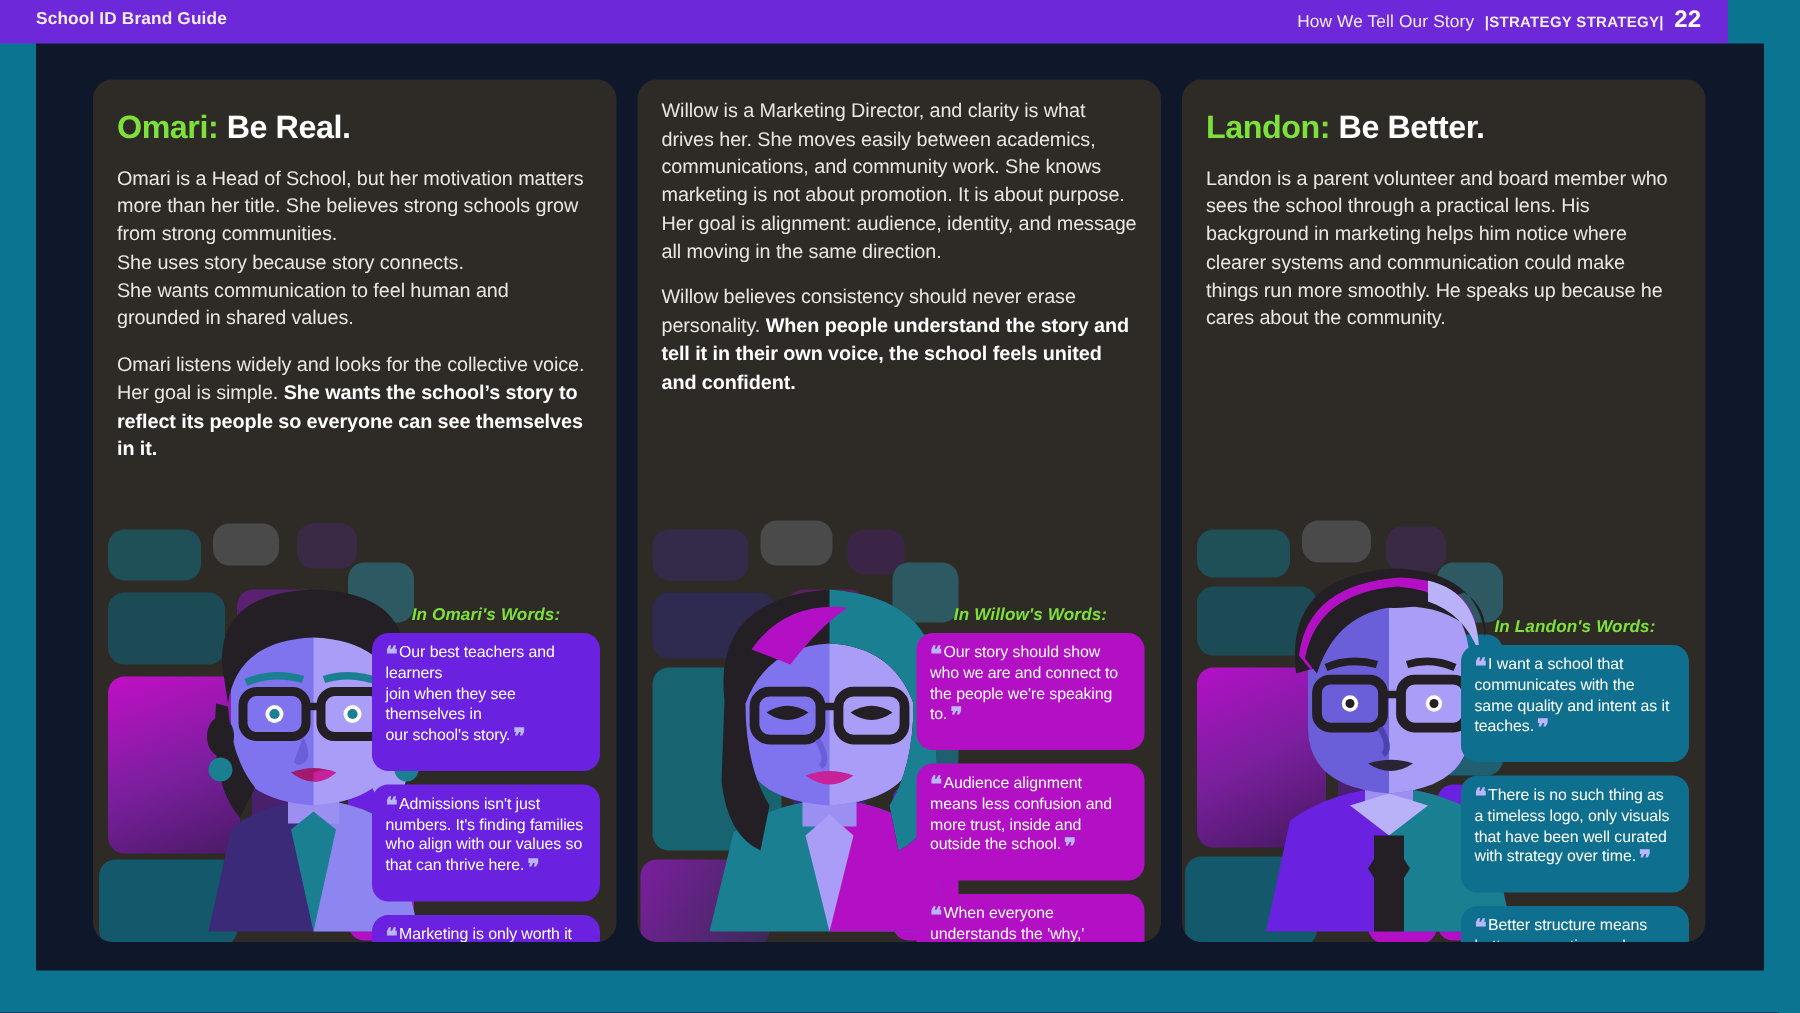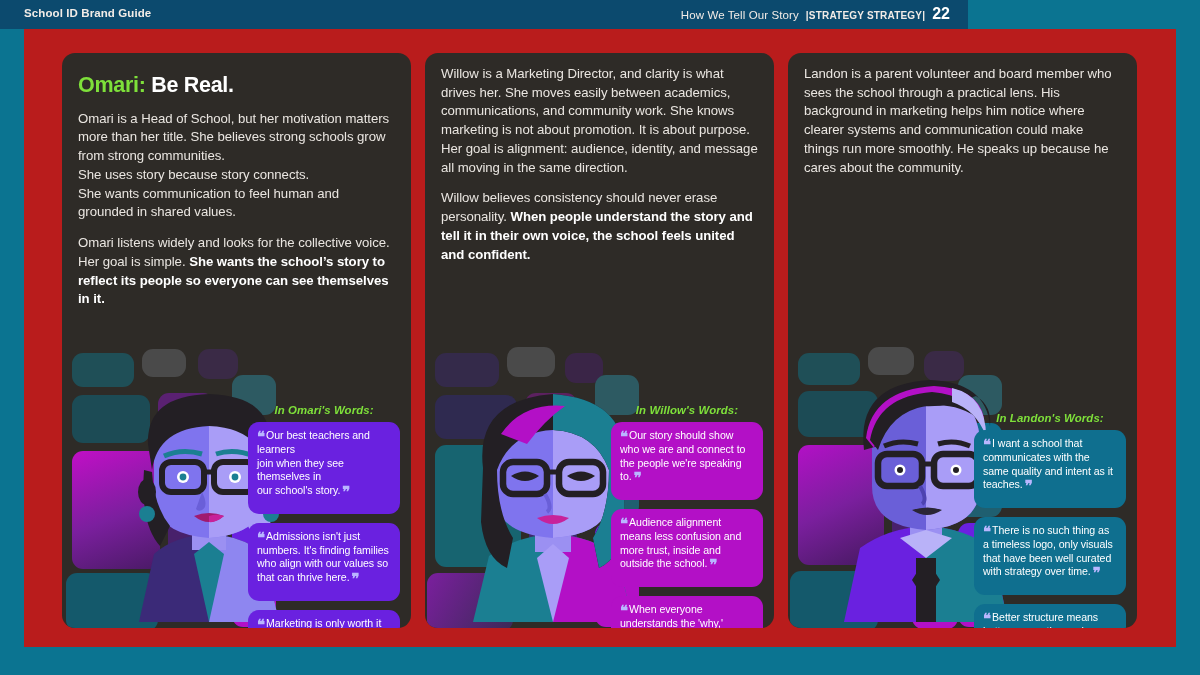--- a/index.html
+++ b/index.html
@@ -5,40 +5,40 @@
   * { margin:0; padding:0; box-sizing:border-box; }
   html,body{ width:1200px; height:675px; overflow:hidden; }
   body{
     background:#0b7491;
     font-family:"Liberation Sans", sans-serif;
     -webkit-font-smoothing:antialiased;
   }
 
   
   .topbar{
-    position:absolute; left:0; top:0; width:968px; height:29px;
-    background:#0c4a6e; color:#ffffff;
+    position:absolute; left:0; top:0; width:1152px; height:29px;
+    background:#6d28d9; color:#ffffff;
     display:flex; align-items:center;
   }
   .topbar .left{
     position:absolute; left:24px; top:7px;
     font-size:11.5px; font-weight:700; letter-spacing:.1px; color:#f2ece7;
   }
   .topbar .right{
     position:absolute; right:18px; top:5px;
     display:flex; align-items:baseline; gap:7px;
   }
   .topbar .rtitle{ font-size:11.5px; font-weight:400; color:#f2ece7; letter-spacing:.1px;}
   .topbar .rsub{ font-size:10px; font-weight:700; color:#f2ece7; letter-spacing:.2px;}
   .topbar .pagenum{ font-size:16px; font-weight:800; color:#ffffff; }
 
   
   .sheet{
     position:absolute; left:24px; top:29px; width:1152px; height:618px;
-    background:#b91c1c;
+    background:#0f172a;
   }
 
   
   .cards{
     position:absolute; left:38px; top:24px;
     width:1076px; height:575px;
     display:flex; gap:14px;
   }
   .card{
     position:relative; width:349px; height:575px;
@@ -237,20 +237,21 @@
           <div class="tile" style="left:10px;top:392px;width:86px;height:120px;background:linear-gradient(155deg,#b310c6 0%,#7b1f9e 50%,#44195f 100%)"></div>
           <div class="tile" style="left:104px;top:392px;width:48px;height:120px;background:#48206b"></div>
           <div class="tile" style="left:2px;top:518px;width:88px;height:60px;background:#14596b"></div>
           <div class="tile" style="left:124px;top:500px;width:46px;height:76px;background:#b310c6"></div>
           <div class="tile" style="left:170px;top:322px;width:44px;height:40px;background:#2d5a62"></div>
           <div class="tile" style="left:170px;top:370px;width:44px;height:42px;background:#0f6f8f"></div>
           <div class="tile" style="left:170px;top:420px;width:44px;height:44px;background:#1f5f70"></div>
           <div class="tile" style="left:170px;top:470px;width:44px;height:46px;background:#6a21e0"></div>
           <div class="tile" style="left:170px;top:524px;width:44px;height:50px;background:#b310c6"></div>
         </div>
+        <div class="card-head"><span class="nm">Landon:</span> <span>Be Better.</span></div>
         <div class="body-wrap">
           <div class="para"><span>Landon is a parent volunteer and board member who sees the school through a practical lens. His background in marketing helps him notice where clearer systems and communication could make things run more smoothly. He speaks up because he cares about the community.</span></div>
         </div>
         <div class="portrait" style="left:38px;bottom:0px;"><svg width="200" height="262" viewBox="0 0 200 262">
     <g>
       <path d="M18 260 L34 186 Q62 166 100 164 Q138 166 166 186 L182 260 Z" fill="#6a21e0"></path>
       <path d="M100 164 Q138 166 166 186 L182 260 L100 260 Z" fill="#1b7f92"></path>
       <path d="M84 152 h32 v26 h-32 z" fill="#9b90f2"></path>
       <path d="M74 176 L100 168 L126 176 L100 196 Z" fill="#b9b2f8"></path>
       <path d="M100 196 L86 218 L100 240 L114 218 Z" fill="#231f24"></path>

